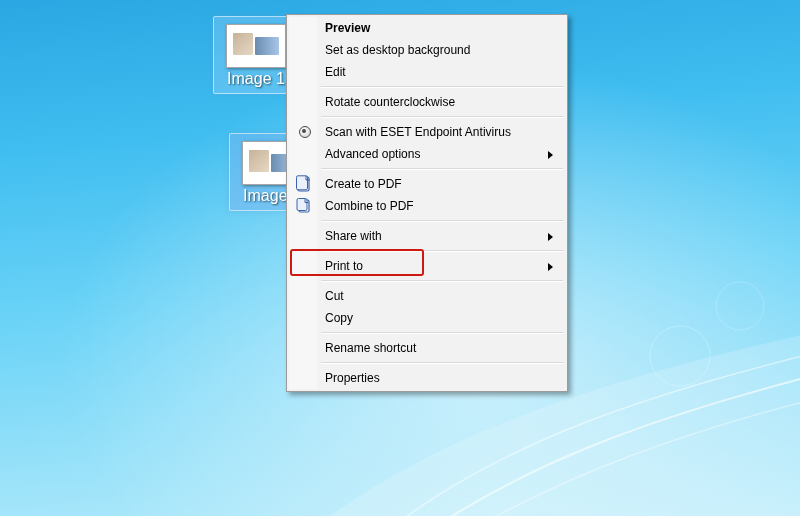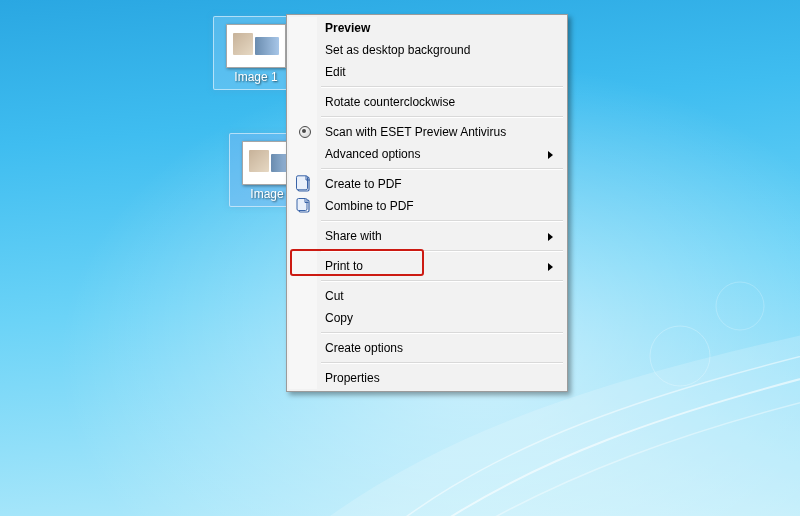--- a/index.html
+++ b/index.html
@@ -57,21 +57,21 @@
   }
   .thumb::after {
     content: "";
     position: absolute; left: 28px; top: 12px; width: 24px; height: 18px;
     background: linear-gradient(90deg,#6a8caf 0%, #a7c6e8 100%);
     border-radius: 1px;
   }
   .dicon .lbl {
     position: relative;
     color: #fff;
-    font-size: 12px;
+    font-size: 16px;
     text-shadow: 1px 1px 2px rgba(0,0,0,0.6);
     padding-bottom: 2px;
     white-space: nowrap;
   }
 
   
   .ctx {
     position: absolute;
     left: 286px; top: 14px;
     width: 276px;
@@ -184,21 +184,21 @@
     <div class="sep"></div>
 
     <div class="item">
       <span>Rotate counterclockwise</span>
     </div>
 
     <div class="sep"></div>
 
     <div class="item">
       <span class="radio-dot"></span>
-      <span>Scan with ESET Preview Antivirus</span>
+      <span>Scan with ESET Endpoint Antivirus</span>
     </div>
     <div class="item hasSub">
       <span>Advanced options</span>
     </div>
 
     <div class="sep"></div>
 
     <div class="item">
       <span class="gi">
         <svg width="18" height="18" viewBox="0 0 18 18">
@@ -237,21 +237,21 @@
     <div class="item">
       <span>Cut</span>
     </div>
     <div class="item">
       <span>Copy</span>
     </div>
 
     <div class="sep"></div>
 
     <div class="item">
-      <span>Create options</span>
+      <span>Rename shortcut</span>
     </div>
 
     <div class="sep"></div>
 
     <div class="item">
       <span>Properties</span>
     </div>
   </div>
 
   <div class="anno" style="left:290px; top:249px; width:130px; height:23px;"></div>

